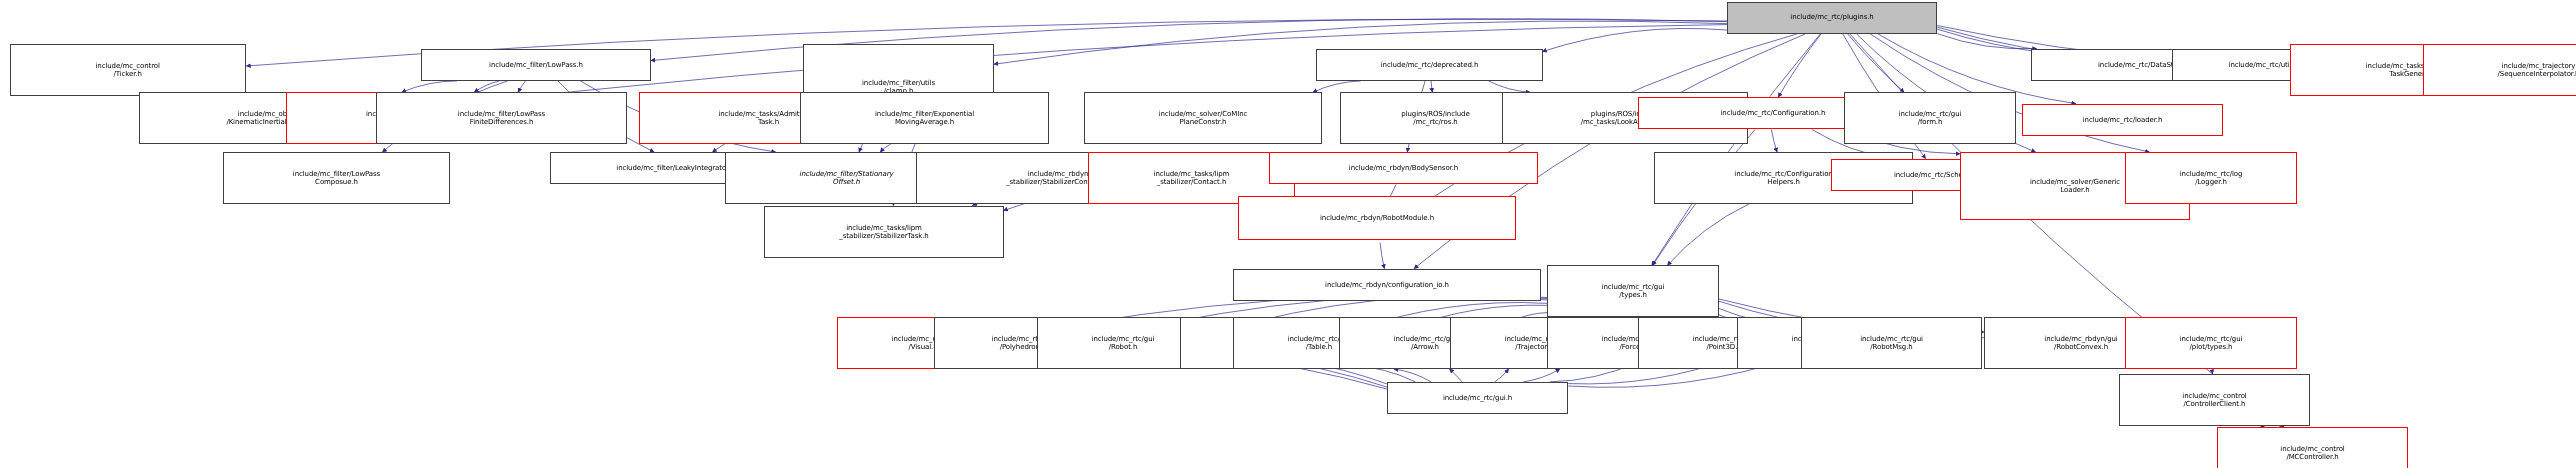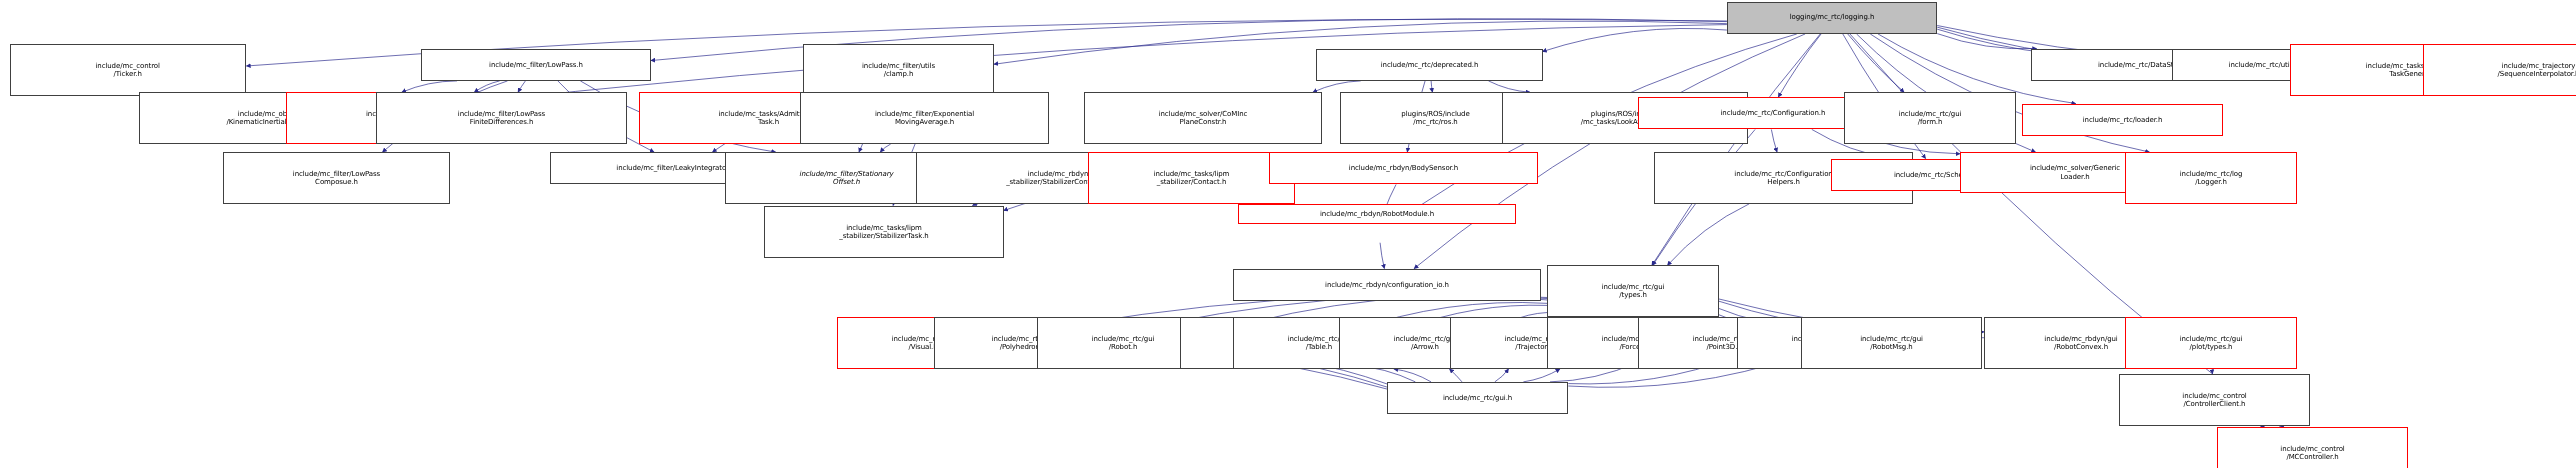--- a/index.html
+++ b/index.html
@@ -140,54 +140,54 @@
     <div class="node red" style="left: 286px; top: 92px; width: 259px; height: 52px;"><span class="node-label">include/mc_tasks/Impedance
 Task.h</span></div>
     <div class="node" style="left: 376px; top: 92px; width: 251px; height: 52px;"><span class="node-label">include/mc_filter/LowPass
 FiniteDifferences.h</span></div>
     <div class="node" style="left: 223px; top: 152px; width: 227px; height: 52px;"><span class="node-label">include/mc_filter/LowPass
 Composue.h</span></div>
     <div class="node" style="left: 421px; top: 49px; width: 230px; height: 32px;"><span class="node-label">include/mc_filter/LowPass.h</span></div>
     <div class="node" style="left: 550px; top: 152px; width: 251px; height: 32px;"><span class="node-label">include/mc_filter/LeakyIntegrator.h</span></div>
     <div class="node" style="left: 725px; top: 152px; width: 243px; height: 52px; font-style: italic;"><span class="node-label">include/mc_filter/Stationary
 Offset.h</span></div>
-    <div class="node" style="left: 803px; top: 44px; width: 191px; height: 52px;"><span class="node-label">include/mc_filter/utils
+    <div class="node" style="left: 803px; top: 44px; width: 191px; height: 52px; align-items: flex-end;"><span class="node-label">include/mc_filter/utils
 /clamp.h</span></div>
     <div class="node red" style="left: 639px; top: 92px; width: 259px; height: 52px;"><span class="node-label">include/mc_tasks/Admittance
 Task.h</span></div>
     <div class="node" style="left: 800px; top: 92px; width: 249px; height: 52px;"><span class="node-label">include/mc_filter/Exponential
 MovingAverage.h</span></div>
     <div class="node" style="left: 764px; top: 206px; width: 240px; height: 52px;"><span class="node-label">include/mc_tasks/lipm
 _stabilizer/StabilizerTask.h</span></div>
     <div class="node" style="left: 916px; top: 152px; width: 301px; height: 52px;"><span class="node-label">include/mc_rbdyn/lipm
 _stabilizer/StabilizerConfiguration.h</span></div>
     <div class="node red" style="left: 1088px; top: 152px; width: 207px; height: 52px;"><span class="node-label">include/mc_tasks/lipm
 _stabilizer/Contact.h</span></div>
     <div class="node" style="left: 1084px; top: 92px; width: 238px; height: 52px; align-items: center;"><span class="node-label">include/mc_solver/CoMInc
 PlaneConstr.h</span></div>
     <div class="node" style="left: 1340px; top: 92px; width: 191px; height: 52px; text-align: center;"><span class="node-label">plugins/ROS/include
 /mc_rtc/ros.h</span></div>
     <div class="node" style="left: 1502px; top: 92px; width: 246px; height: 52px;"><span class="node-label">plugins/ROS/include
 /mc_tasks/LookAtTFTask.h</span></div>
     <div class="node" style="left: 1316px; top: 49px; width: 227px; height: 32px;"><span class="node-label">include/mc_rtc/deprecated.h</span></div>
     <div class="node red" style="left: 1269px; top: 152px; width: 269px; height: 32px;"><span class="node-label">include/mc_rbdyn/BodySensor.h</span></div>
-    <div class="node red" style="left: 1238px; top: 204px; width: 278px; height: 20px;"><span class="node-label">include/mc_rbdyn/RobotModule.h</span></div>
+    <div class="node red" style="left: 1238px; top: 196px; width: 278px; height: 44px;"><span class="node-label">include/mc_rbdyn/RobotModule.h</span></div>
     <div class="node" style="left: 1233px; top: 269px; width: 308px; height: 32px; text-align: center;"><span class="node-label">include/mc_rbdyn/configuration_io.h</span></div>
     <div class="node red" style="left: 1638px; top: 97px; width: 259px; height: 32px; padding-left: 12px;"><span class="node-label">include/mc_rtc/Configuration.h</span></div>
     <div class="node" style="left: 1654px; top: 152px; width: 259px; height: 52px;"><span class="node-label">include/mc_rtc/Configuration
 Helpers.h</span></div>
     <div class="node red" style="left: 1831px; top: 159px; width: 212px; height: 32px;"><span class="node-label">include/mc_rtc/Schema.h</span></div>
-    <div class="node red" style="left: 1960px; top: 152px; width: 230px; height: 41px;"><span class="node-label">include/mc_solver/Generic
+    <div class="node red" style="left: 1960px; top: 152px; width: 230px; height: 68px;"><span class="node-label">include/mc_solver/Generic
 Loader.h</span></div>
     <div class="node" style="left: 1844px; top: 92px; width: 172px; height: 52px;"><span class="node-label">include/mc_rtc/gui
 /form.h</span></div>
     <div class="node red" style="left: 2125px; top: 152px; width: 172px; height: 52px;"><span class="node-label">include/mc_rtc/log
 /Logger.h</span></div>
     <div class="node red" style="left: 2022px; top: 104px; width: 201px; height: 32px;"><span class="node-label">include/mc_rtc/loader.h</span></div>
-    <div class="node root" style="left: 1727px; top: 1.6px; width: 210px; height: 32px;"><span class="node-label">logging/mc_rtc/logging.h</span></div>
+    <div class="node root" style="left: 1727px; top: 1.6px; width: 210px; height: 32px;"><span class="node-label">include/mc_rtc/plugins.h</span></div>
     <div class="node" style="left: 2031px; top: 49px; width: 227px; height: 32px;"><span class="node-label">include/mc_rtc/DataStore.h</span></div>
     <div class="node" style="left: 2172px; top: 49px; width: 186px; height: 32px;"><span class="node-label">include/mc_rtc/utils.h</span></div>
     <div class="node red" style="left: 2290px; top: 44px; width: 246px; height: 52px;"><span class="node-label">include/mc_tasks/Trajectory
 TaskGeneric.h</span></div>
     <div class="node red" style="left: 2423px; top: 44px; width: 231px; height: 52px;"><span class="node-label">include/mc_trajectory
 /SequenceInterpolator.h</span></div>
     <div class="node" style="left: 1547px; top: 265px; width: 172px; height: 52px;"><span class="node-label">include/mc_rtc/gui
 /types.h</span></div>
     <div class="node red" style="left: 837px; top: 317px; width: 172px; height: 52px;"><span class="node-label">include/mc_rtc/gui
 /Visual.h</span></div>

